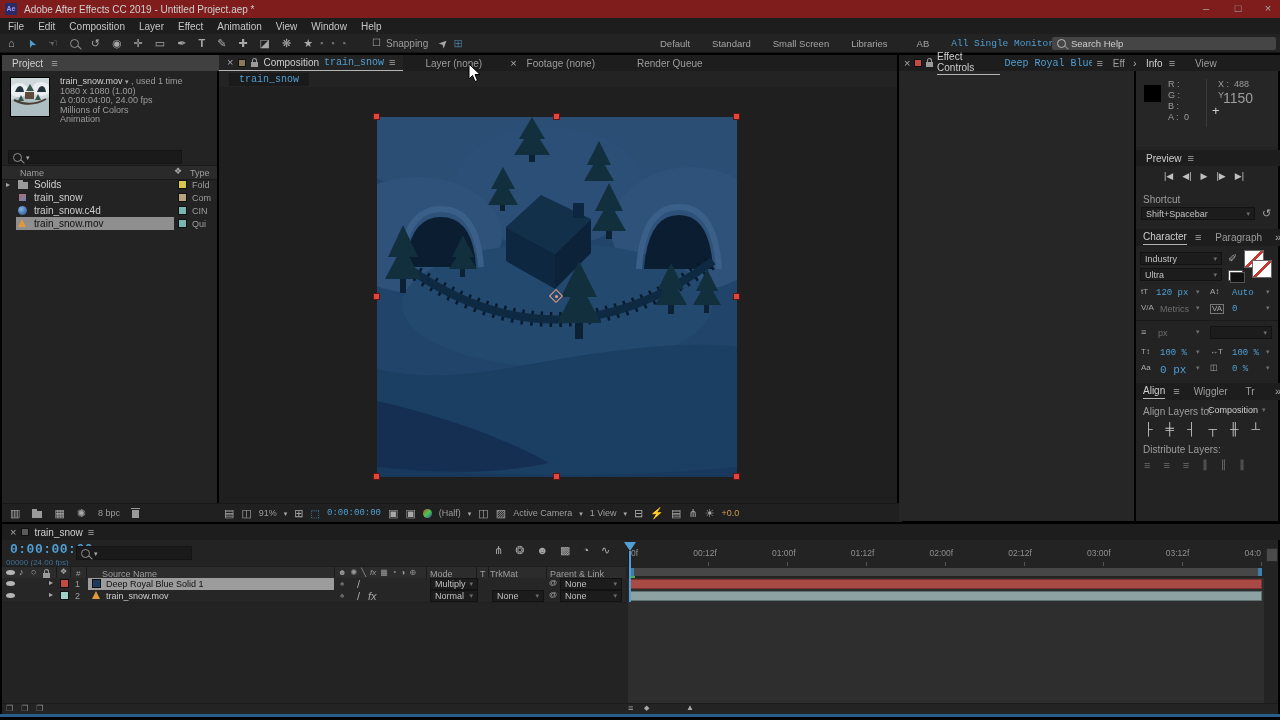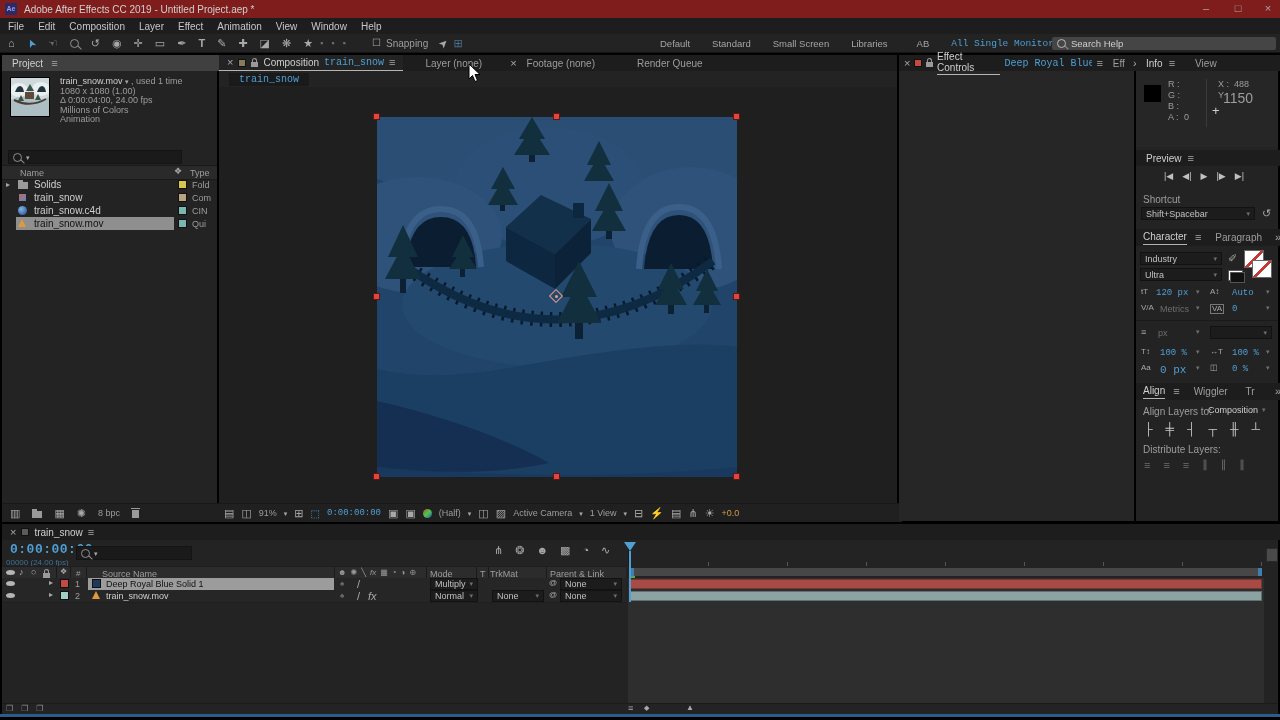--- a/index.html
+++ b/index.html
@@ -479,20 +479,31 @@
       <span class="ic">⋔</span>
       <span class="ic">❂</span>
       <span class="ic">☻</span>
       <span class="ic">▩</span>
       <span class="ic">◔</span>
       <span class="ic">∿</span>
     </div>
   </div>
 
   <div class="abs" style="left:626px;top:16px;width:636px;height:26px;background:#232323;border-left:1px solid #1a1a1a;">
+    <div class="abs row" style="left:2px;top:8px;width:630px;justify-content:space-between;font-size:8.5px;color:#8f8f8f;">
+      <span>0f</span>
+      <span>00:12f</span>
+      <span>01:00f</span>
+      <span>01:12f</span>
+      <span>02:00f</span>
+      <span>02:12f</span>
+      <span>03:00f</span>
+      <span>03:12f</span>
+      <span>04:0</span>
+    </div>
     <div class="abs" style="left:0;bottom:0;width:100%;height:4px;background:repeating-linear-gradient(to right,#555 0,#555 1px,transparent 1px,transparent 79px);"></div>
   </div>
   <span class="abs" style="left:1264px;top:24px;width:10px;height:12px;background:#4a4a4a;border:1px solid #2a2a2a;"></span>
 
   <div class="abs" style="left:0;top:42px;width:624px;height:12px;background:#2c2c2c;border-top:1px solid #1e1e1e;border-bottom:1px solid #1e1e1e;font-size:8px;">
     <span class="eye abs" style="left:4px;top:3px;"></span>
     <span class="abs ic" style="left:17px;top:1px;font-size:9px;">♪</span>
     <span class="abs ic" style="left:29px;top:1px;font-size:9px;">○</span>
     <span class="lock abs" style="left:41px;top:3px;"></span>
     <span class="abs ic" style="left:58px;top:1px;font-size:8px;">❖</span>

